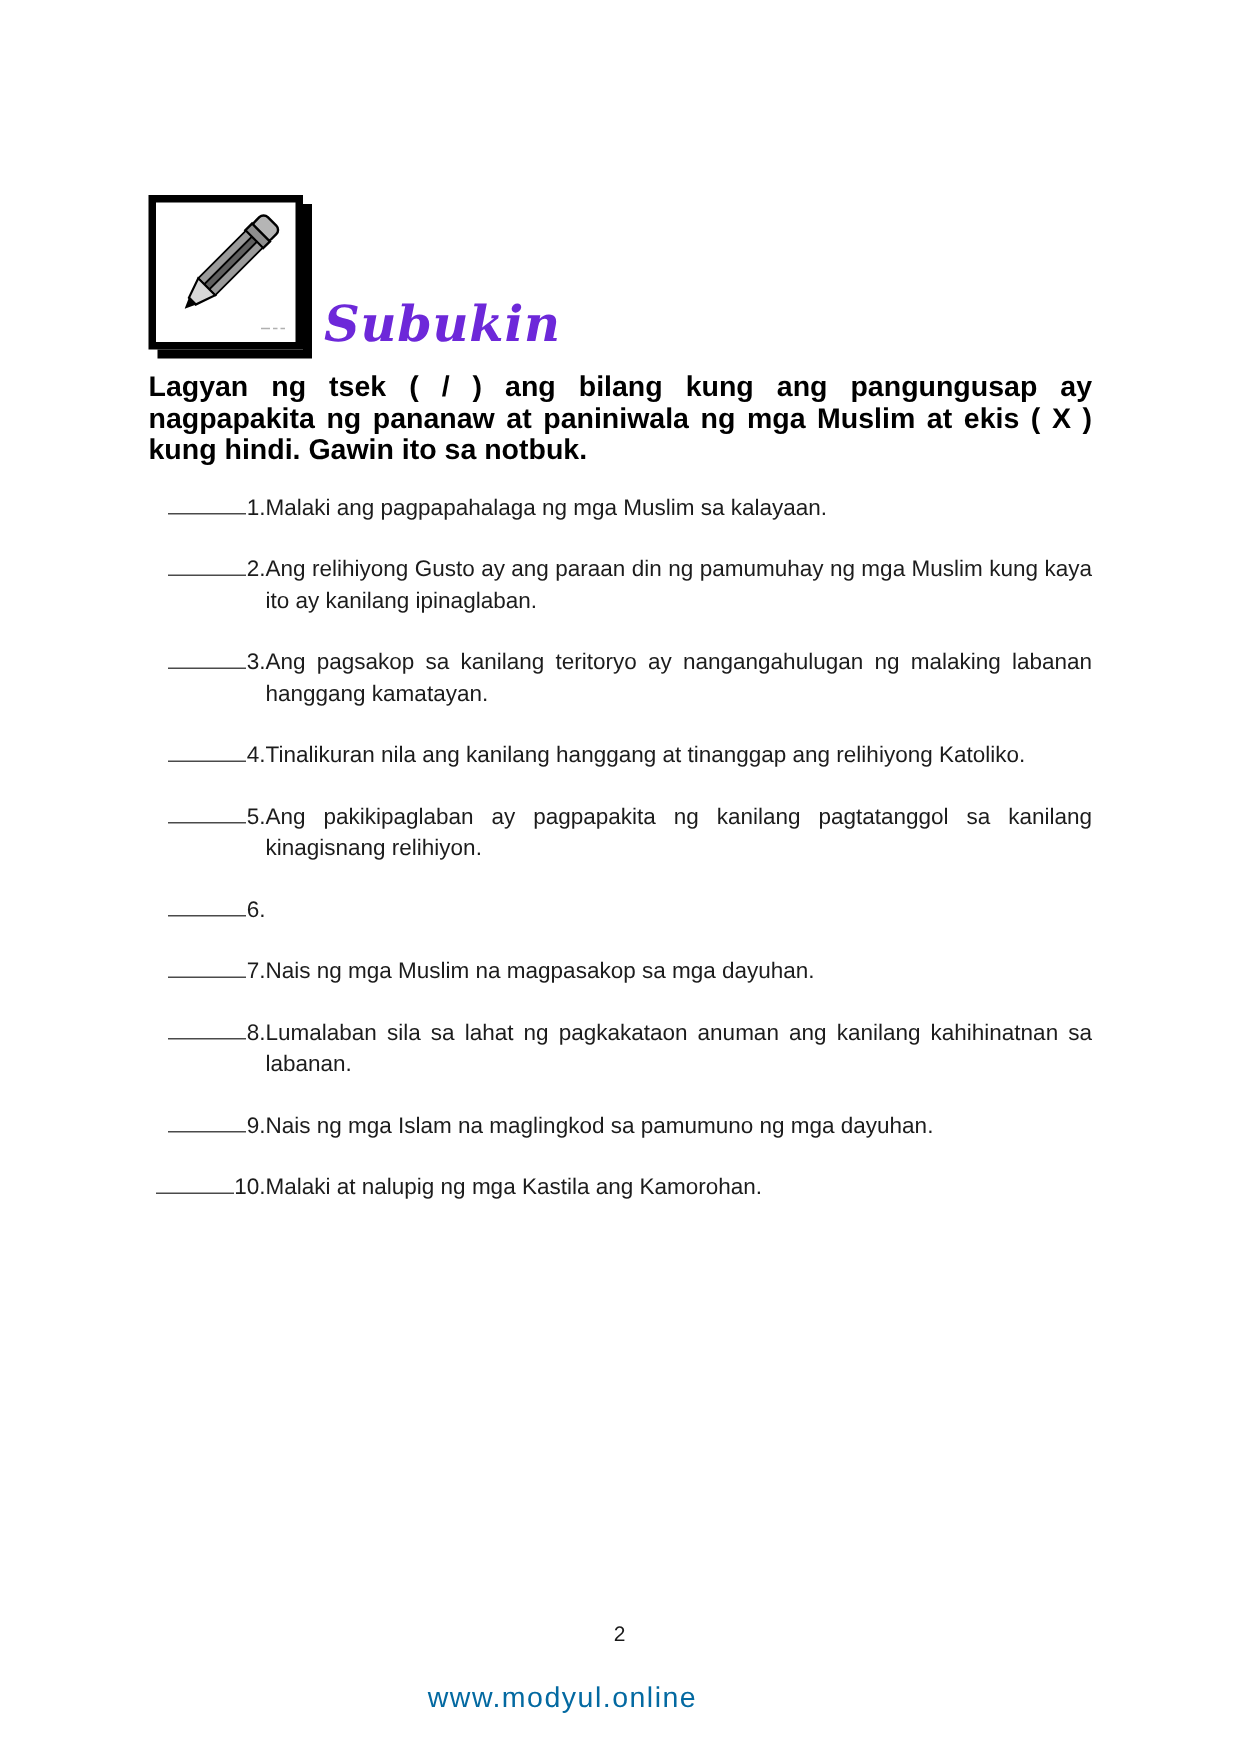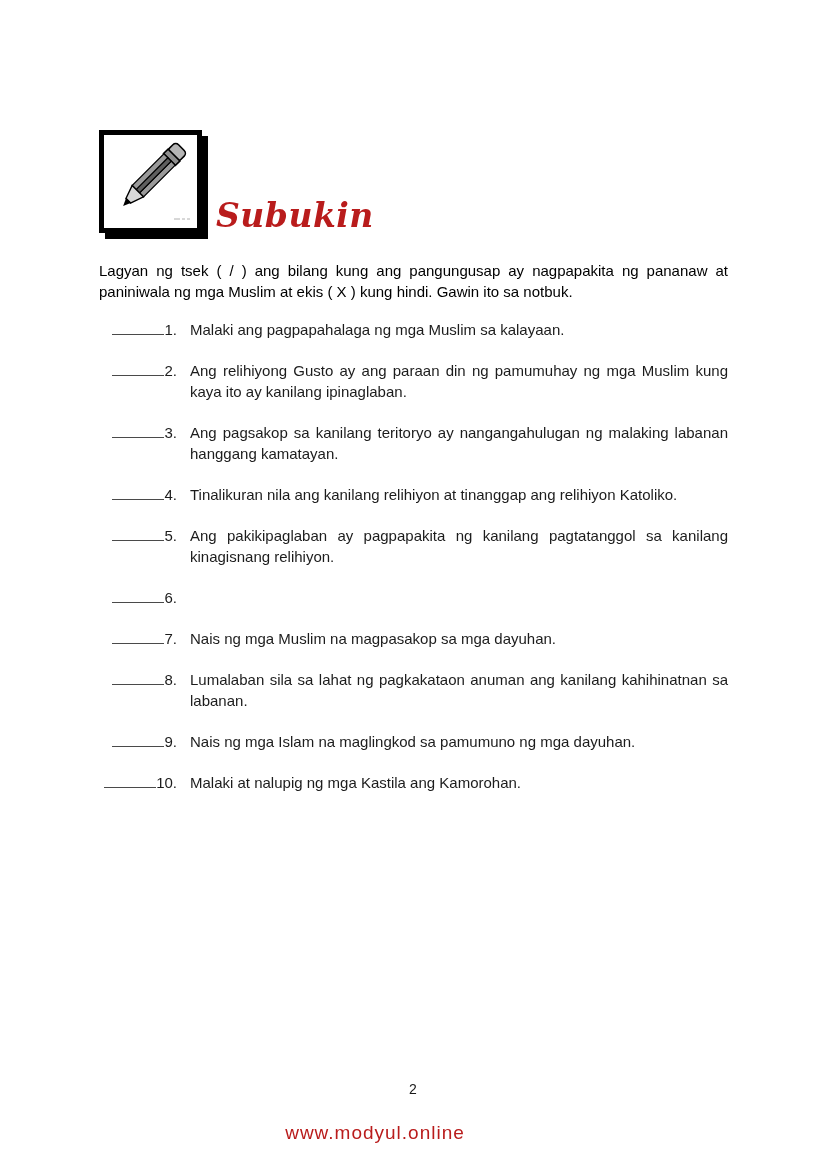--- a/index.html
+++ b/index.html
@@ -32,30 +32,30 @@
     box-shadow: 6px 6px 0 0 #000000;
     position: relative;
     flex-shrink: 0;
   }
   .icon-box svg { display: block; width: 100%; height: 100%; }
   .section-title {
     font-family: "DejaVu Serif", serif;
     font-style: italic;
     font-weight: bold;
     font-size: 33px;
-    color: #b91c1c;
+    color: #6d28d9;
     margin-left: 14px;
     margin-bottom: -2px;
     letter-spacing: 0.5px;
   }
   
   .instructions {
-    margin-top: 27px;
-    font-weight: normal;
-    font-size: 15px;
+    margin-top: 15px;
+    font-weight: bold;
+    font-size: 19px;
     line-height: 21px;
     text-align: justify;
     color: #000000;
   }
   
   .quiz-list {
     margin-top: 17px;
   }
   .quiz-row {
     display: flex;
@@ -73,21 +73,20 @@
   }
   .answer-blank {
     display: inline-block;
     width: 52px;
     height: 14px;
     border-bottom: 1.5px solid #4a4a4a;
     vertical-align: baseline;
   }
   .quiz-text {
     flex: 1;
-    margin-left: 13px;
     text-align: justify;
     color: #1c1c1c;
   }
   
   .page-number {
     position: absolute;
     top: 1081px;
     left: 0;
     width: 826px;
     text-align: center;
@@ -95,21 +94,21 @@
     color: #1a1a1a;
   }
   .watermark {
     position: absolute;
     top: 1122px;
     left: 0;
     width: 750px;
     text-align: center;
     font-size: 19px;
     letter-spacing: 1px;
-    color: #b91c1c;
+    color: #0369a1;
   }
 </style>
 </head>
 <body>
 
 <div class="page">
   <div class="content">
 
     <div class="header">
       <div class="icon-box">
@@ -154,21 +153,21 @@
     <div class="quiz-text">Ang relihiyong Gusto ay ang paraan din ng pamumuhay ng mga Muslim kung kaya ito ay kanilang ipinaglaban.</div>
   </div>
 
   <div class="quiz-row">
     <div class="quiz-marker"><span class="answer-blank"></span><span>3.</span></div>
     <div class="quiz-text">Ang pagsakop sa kanilang teritoryo ay nangangahulugan ng malaking labanan hanggang kamatayan.</div>
   </div>
 
   <div class="quiz-row">
     <div class="quiz-marker"><span class="answer-blank"></span><span>4.</span></div>
-    <div class="quiz-text">Tinalikuran nila ang kanilang relihiyon at tinanggap ang relihiyon Katoliko.</div>
+    <div class="quiz-text">Tinalikuran nila ang kanilang hanggang at tinanggap ang relihiyong Katoliko.</div>
   </div>
 
   <div class="quiz-row">
     <div class="quiz-marker"><span class="answer-blank"></span><span>5.</span></div>
     <div class="quiz-text">Ang pakikipaglaban ay pagpapakita ng kanilang pagtatanggol sa kanilang kinagisnang relihiyon.</div>
   </div>
 
   <div class="quiz-row">
     <div class="quiz-marker"><span class="answer-blank"></span><span>6.</span></div>
   </div>

